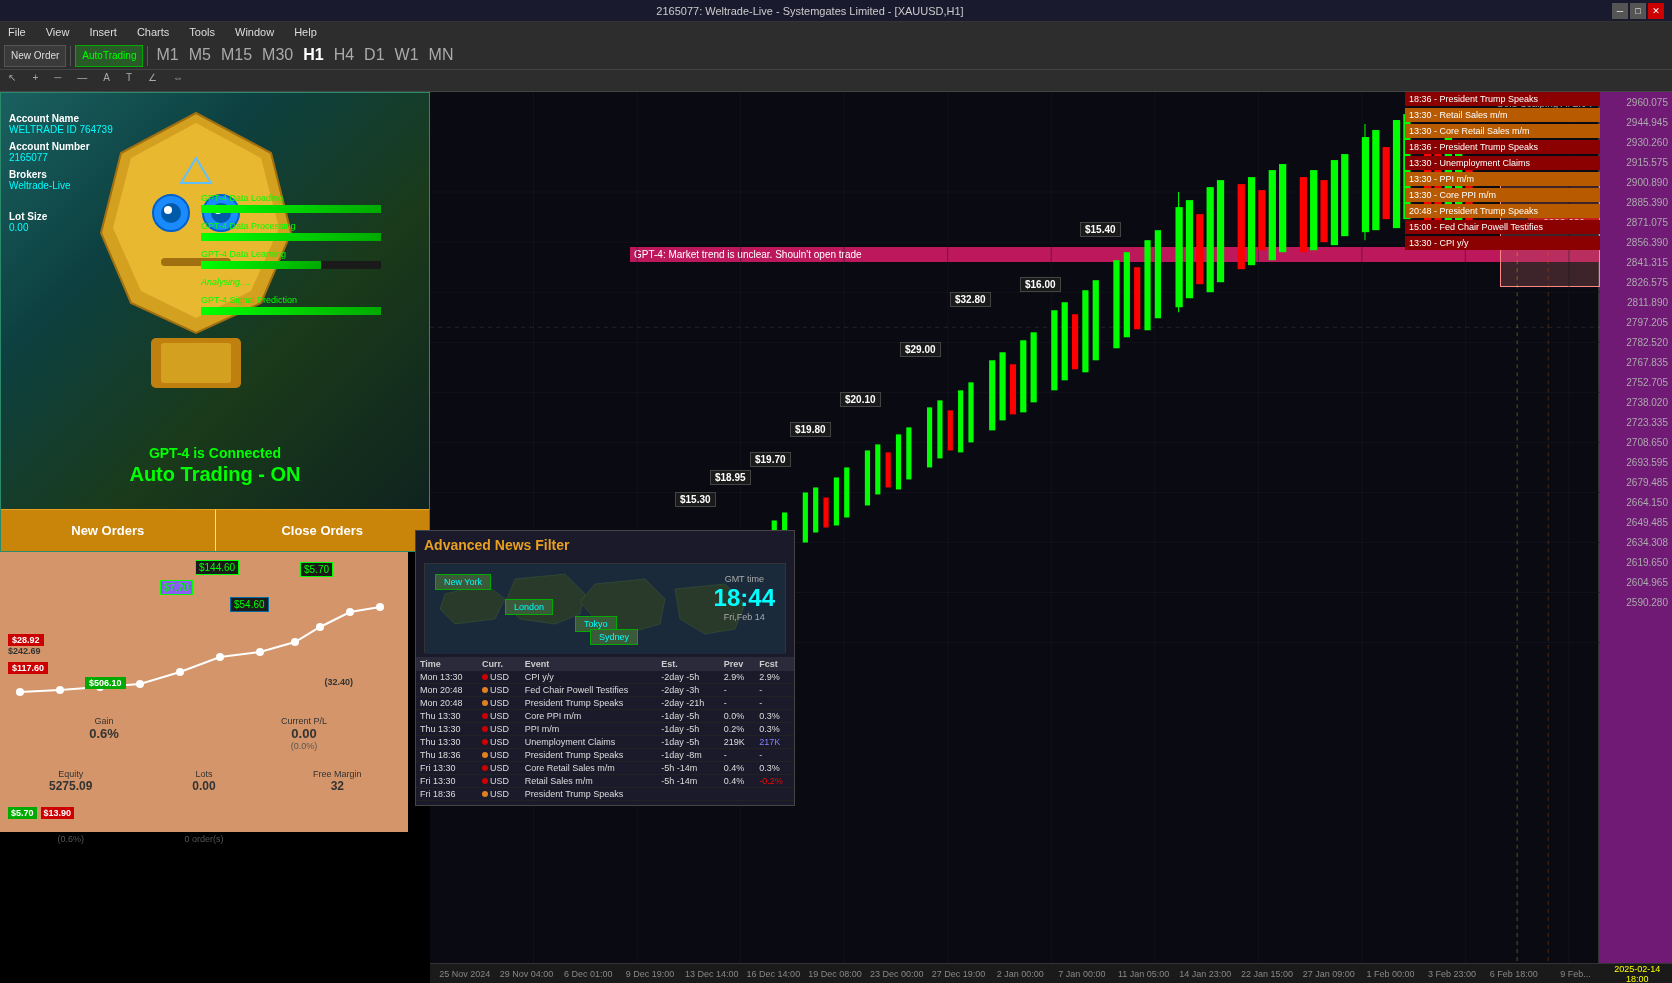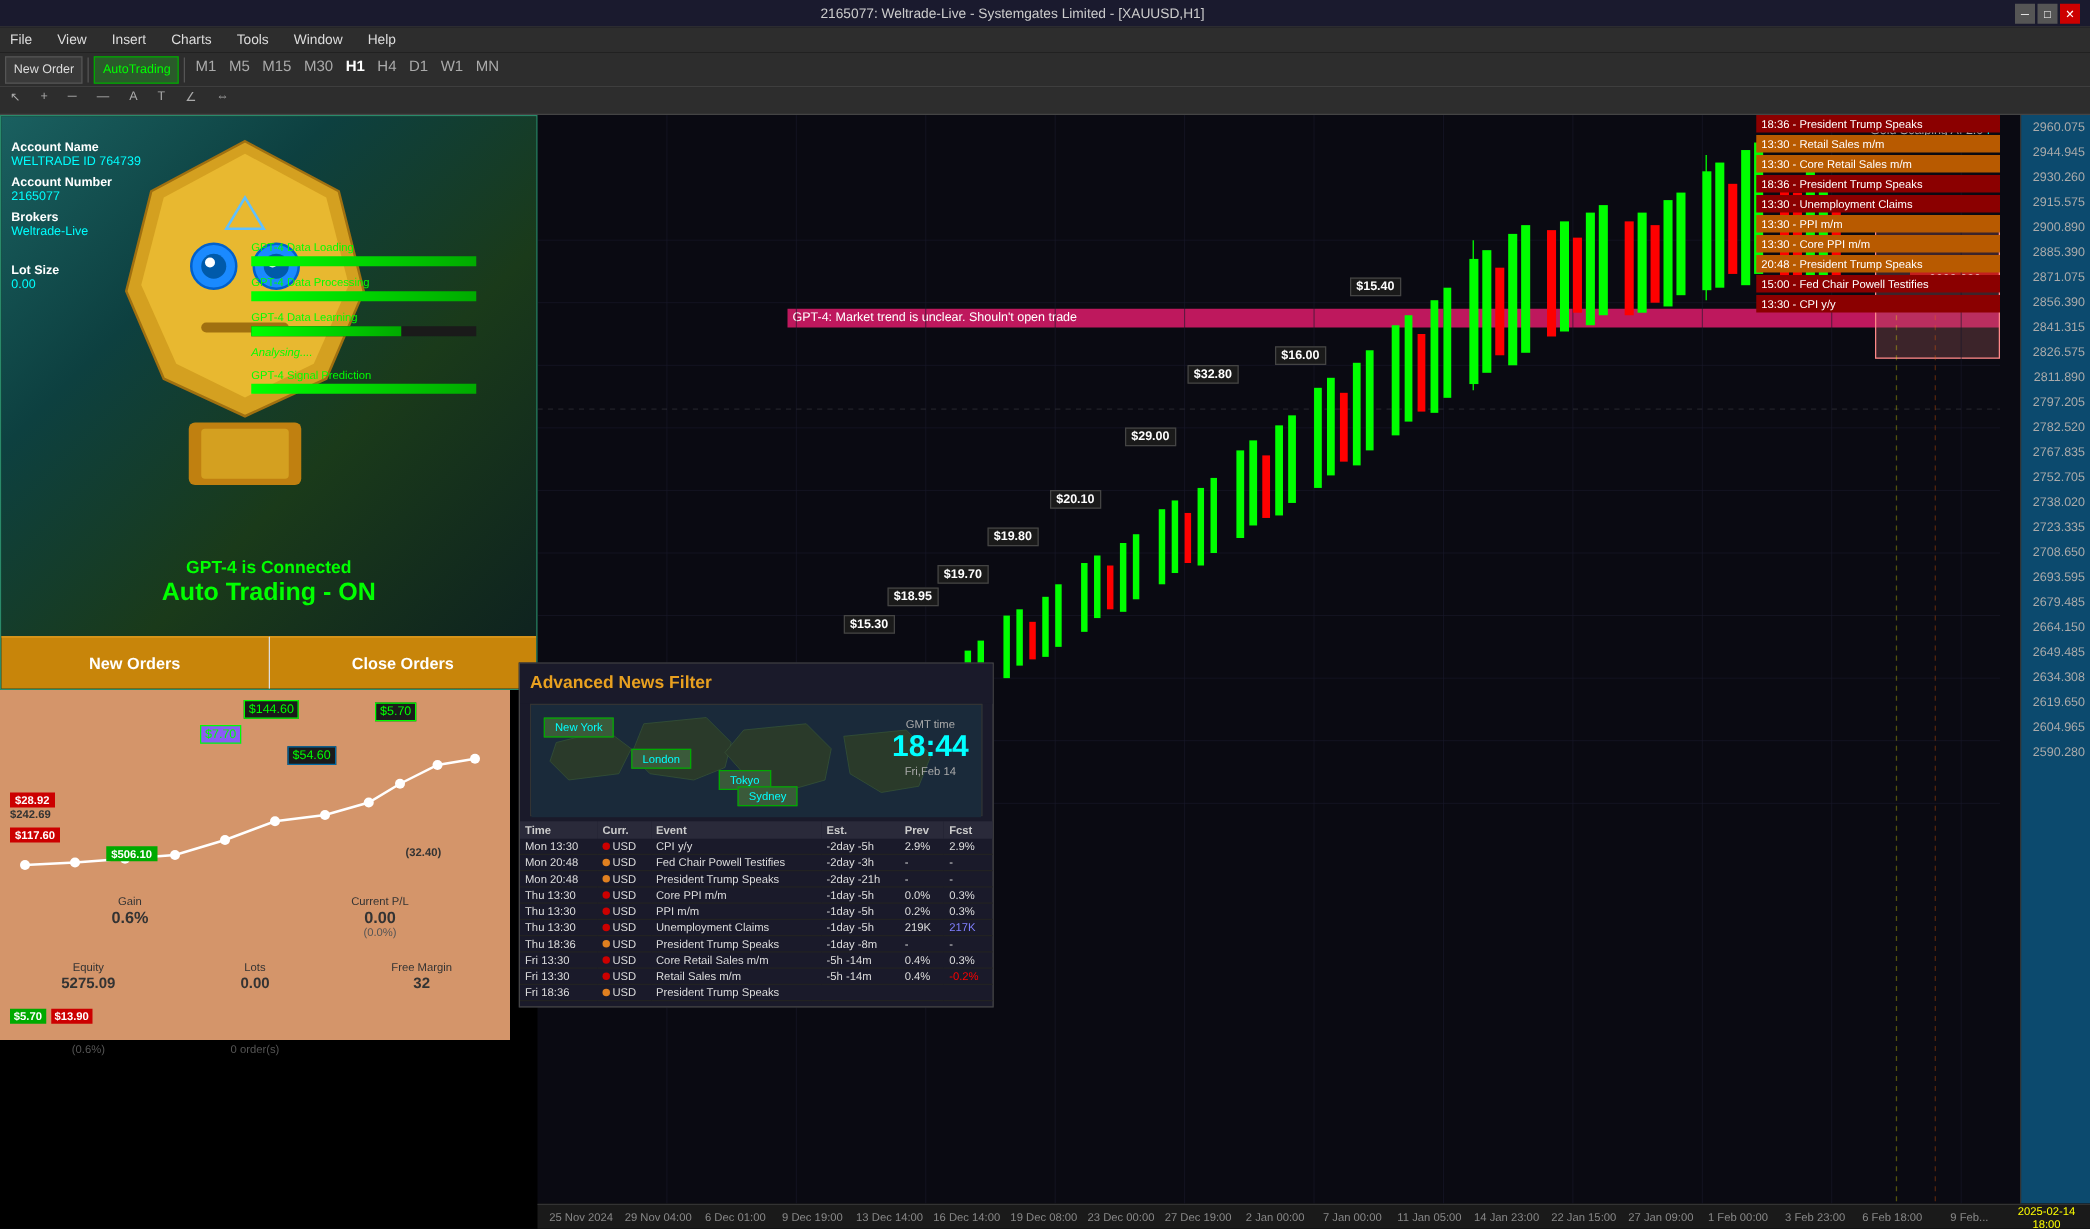--- a/index.html
+++ b/index.html
@@ -96,21 +96,21 @@
       color: #0f0;
       border-color: #0a0;
     }
     .tb-separator { width: 1px; height: 20px; background: #555; margin: 0 2px; }
     .timeframe-btn {
       height: 20px;
       padding: 0 4px;
       background: transparent;
       border: none;
       color: #aaa;
-      font-size: 12px;
+      font-size: 16px;
       cursor: pointer;
     }
     .timeframe-btn.active { color: #fff; font-weight: bold; }
 
     
     #toolbar2 {
       position: absolute;
       top: 70px; left: 0; right: 0;
       height: 22px;
       background: #2d2d2d;
@@ -245,23 +245,23 @@
       right: 0;
       bottom: 20px;
       background: #0a0a12;
       overflow: hidden;
     }
 
     
     #price-scale {
       position: absolute;
       top: 0; right: 0;
-      width: 56px;
+      width: 74px;
       height: 100%;
-      background: #0c4a6e;
+      background: #701a75;
       border-left: 1px solid #333;
     }
     .price-tick {
       position: absolute;
       right: 4px;
       font-size: 10px;
       color: #aaa;
     }
 
     

